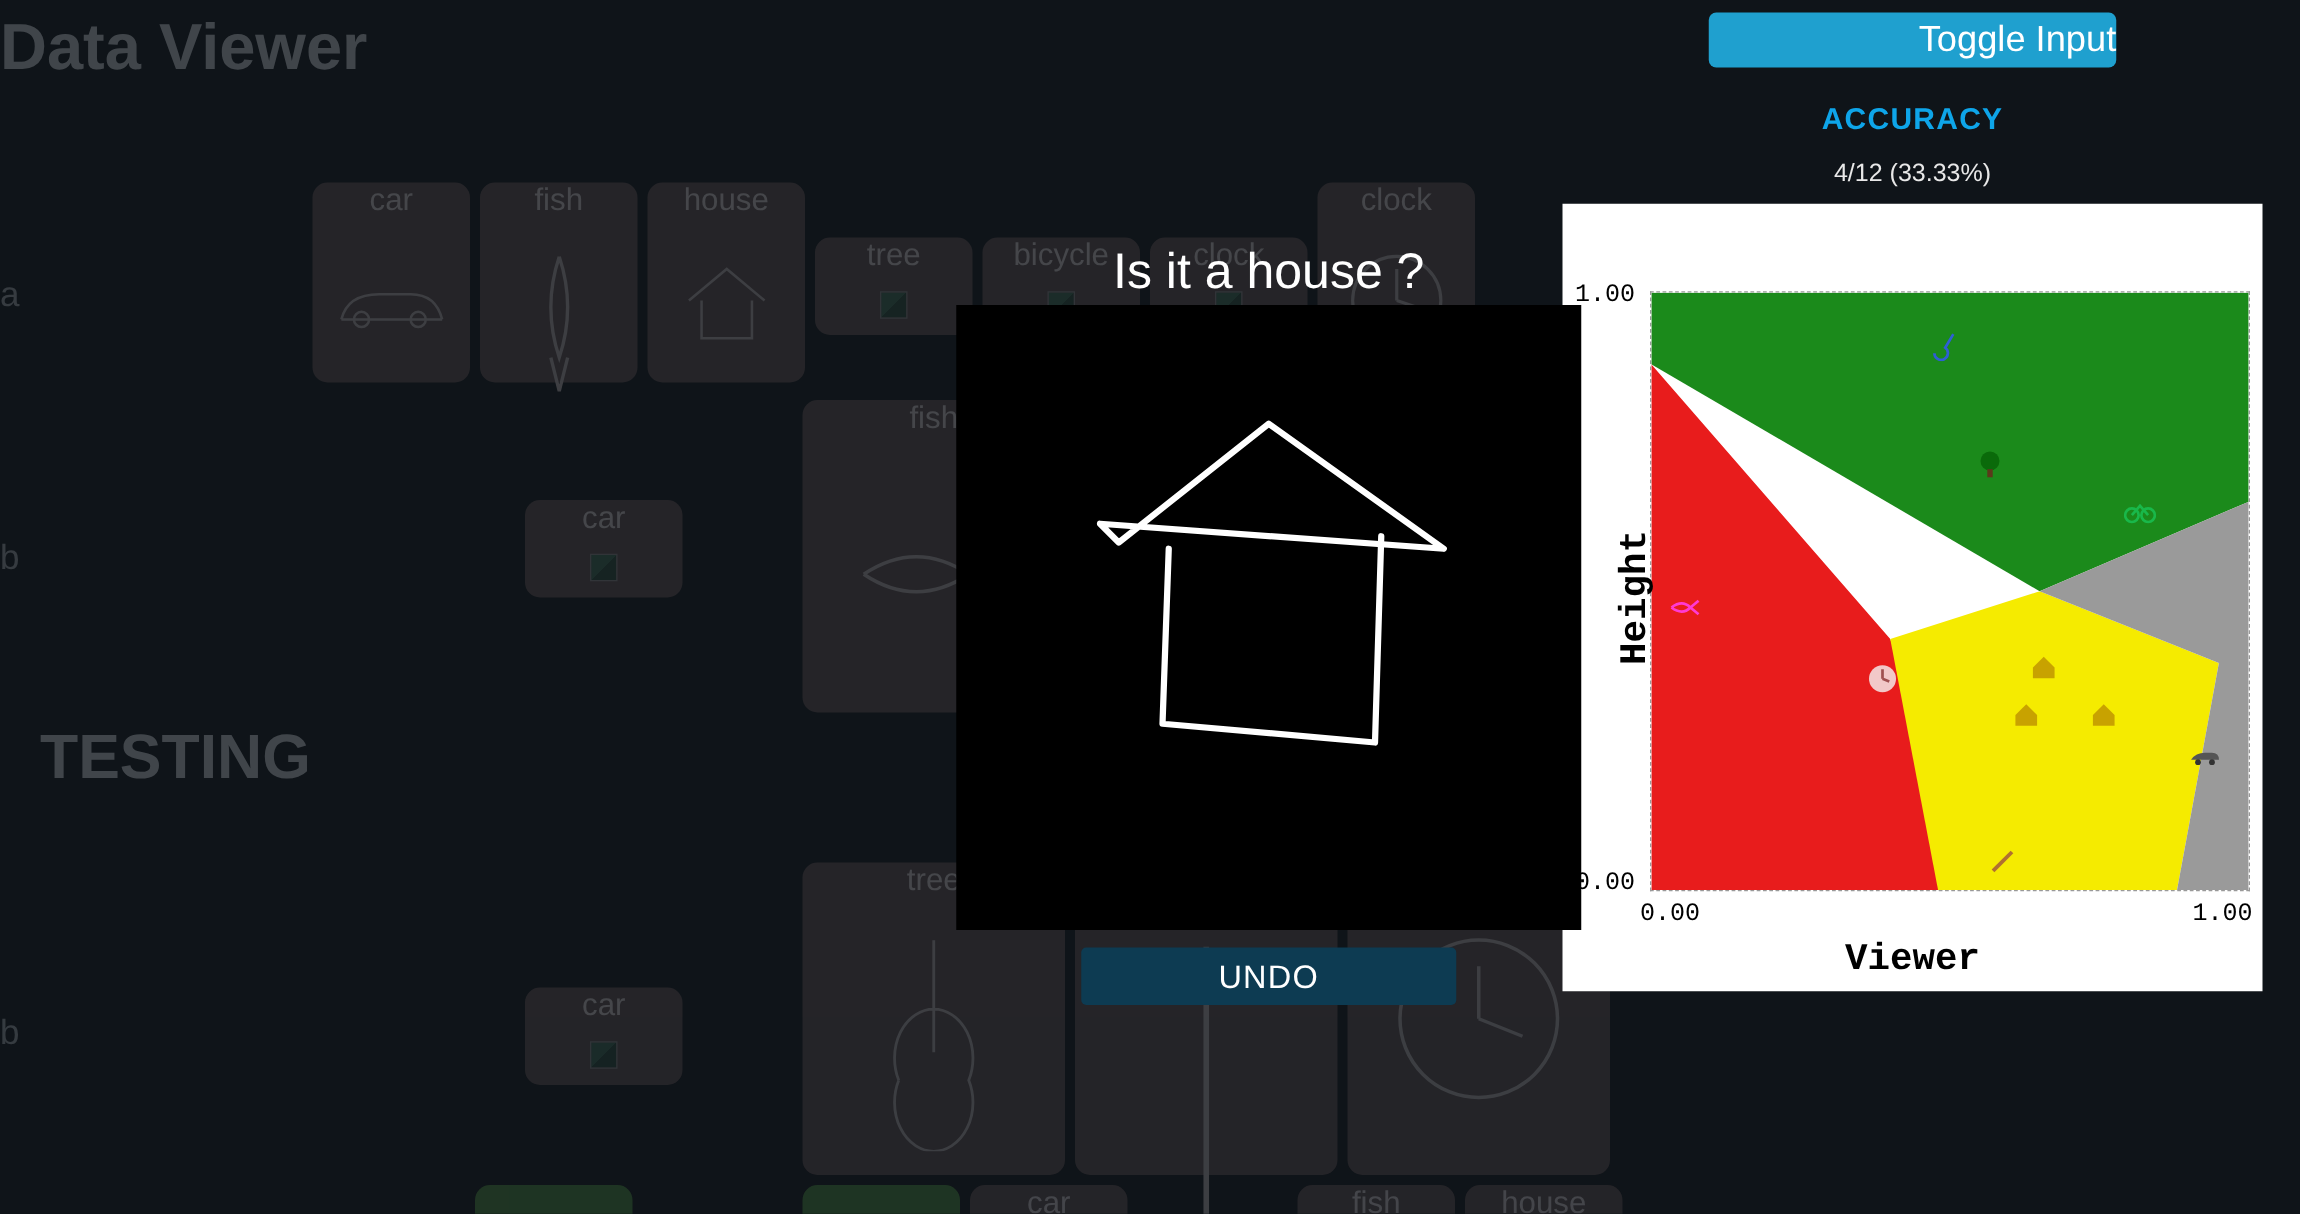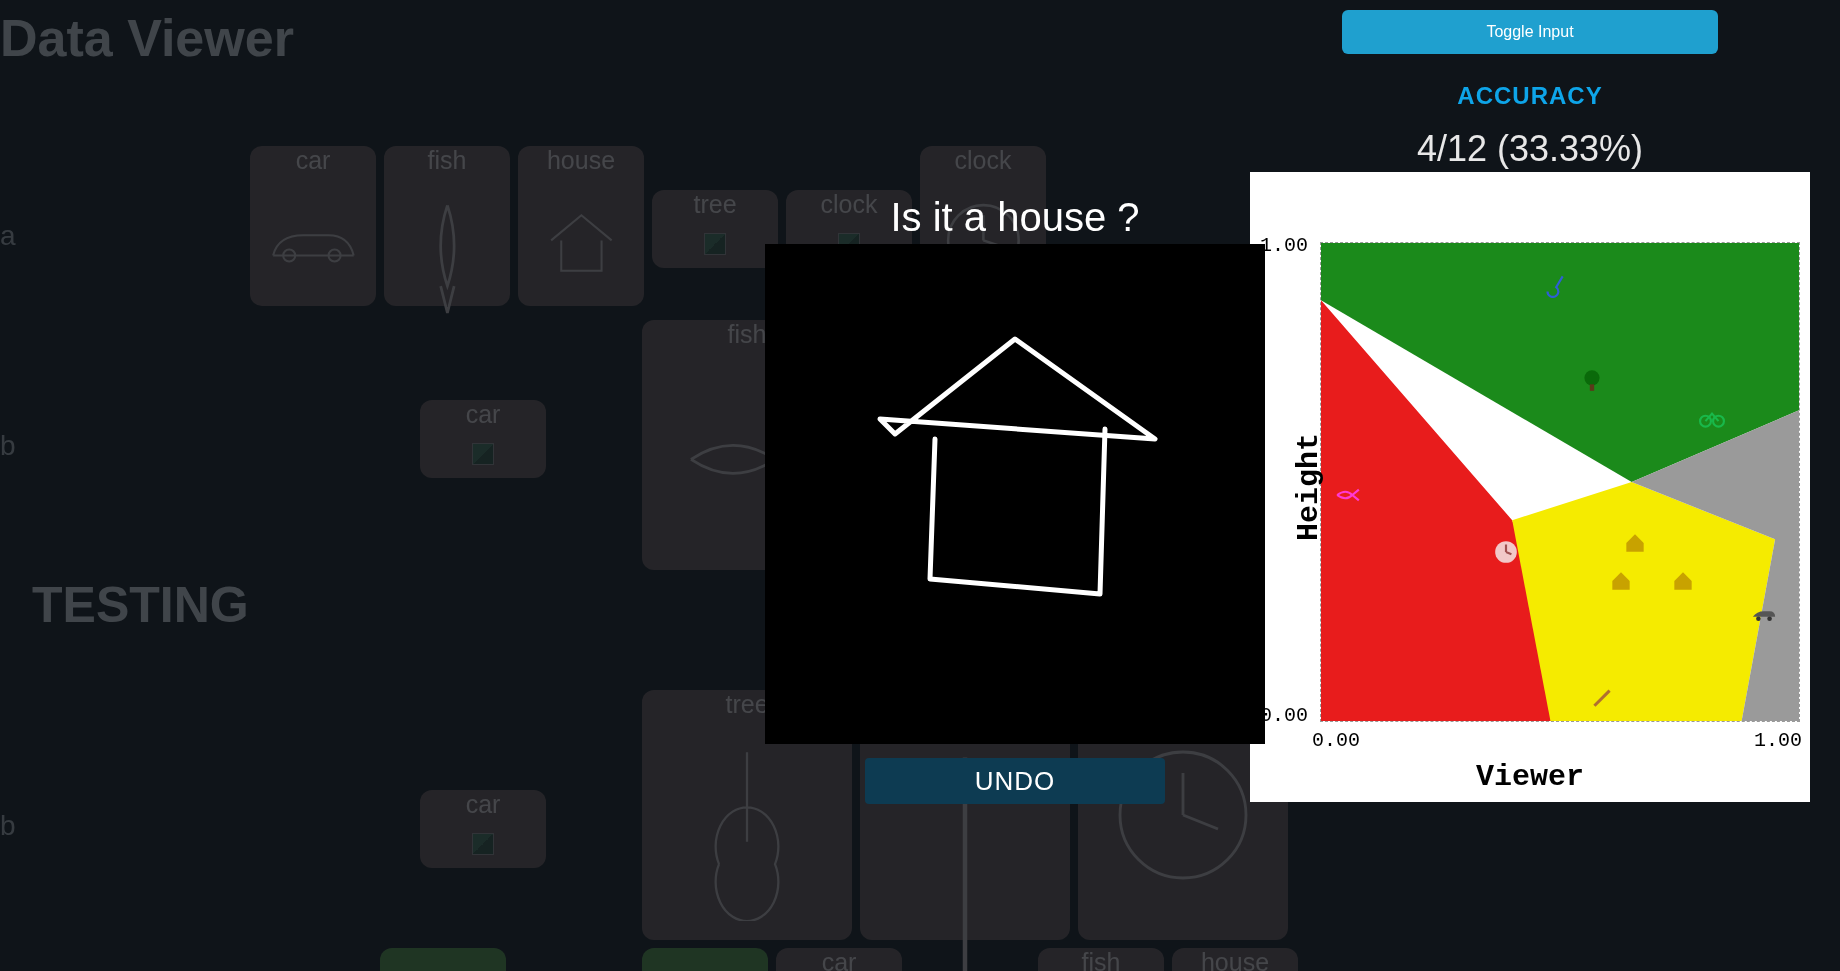--- a/index.html
+++ b/index.html
@@ -85,40 +85,41 @@
     right: 30px;
     width: 560px;
     display: flex;
     flex-direction: column;
     align-items: center;
     z-index: 5;
   }
   .toggle-btn {
     background: #1fa0cf;
     color: #fff;
-    font-size: 16px;
+    font-size: 29px;
     font-weight: 400;
     border: none;
     border-radius: 6px;
-    width: 376px;
+    width: 326px;
     height: 44px;
     cursor: pointer;
     margin-bottom: 28px;
+    text-align: right;
   }
   .accuracy-title {
     font-size: 24px;
     font-weight: 700;
     letter-spacing: 1px;
     color: #0ea5e9;
     margin-bottom: 18px;
   }
   .accuracy-value {
-    font-size: 36px;
+    font-size: 20px;
     color: #e8e8e8;
-    margin-bottom: 2px;
+    margin-bottom: 12px;
   }
   .chart-box {
     background: #fff;
     width: 560px;
     height: 630px;
     position: relative;
     font-family: "Courier New", monospace;
   }
   .chart-plot {
     position: absolute;
@@ -229,20 +230,26 @@
           </svg>
       </div>
     </div>
     <div class="card short" style="margin-top:44px">
       <div class="label">tree</div>
       <div class="doodle">
           <div class="broken-img"></div>
         </div>
     </div>
     <div class="card short" style="margin-top:44px">
+      <div class="label">bicycle</div>
+      <div class="doodle">
+          <div class="broken-img"></div>
+        </div>
+    </div>
+    <div class="card short" style="margin-top:44px">
       <div class="label">clock</div>
       <div class="doodle">
           <div class="broken-img"></div>
         </div>
     </div>
     <div class="card">
       <div class="label">clock</div>
       <div class="doodle">
         <svg viewBox="0 0 80 80">
             <circle cx="40" cy="40" r="28"></circle>

